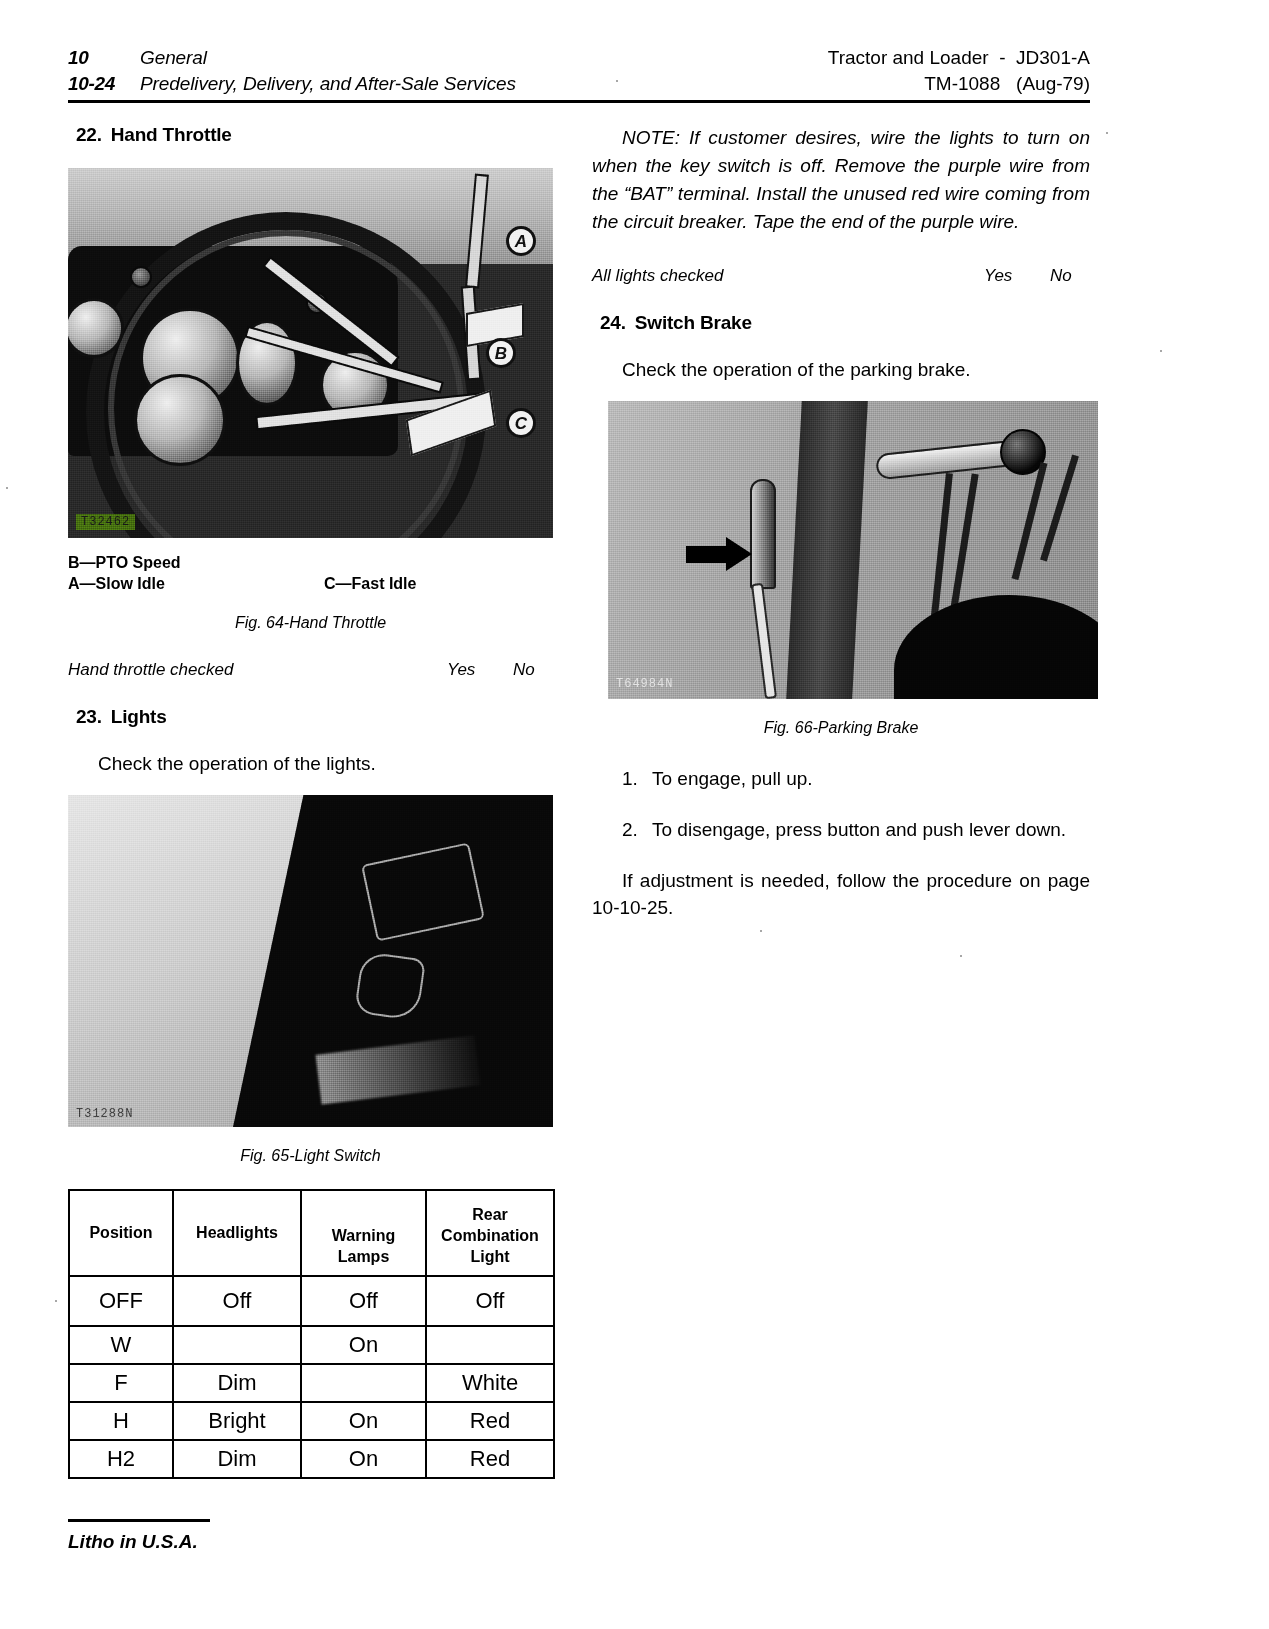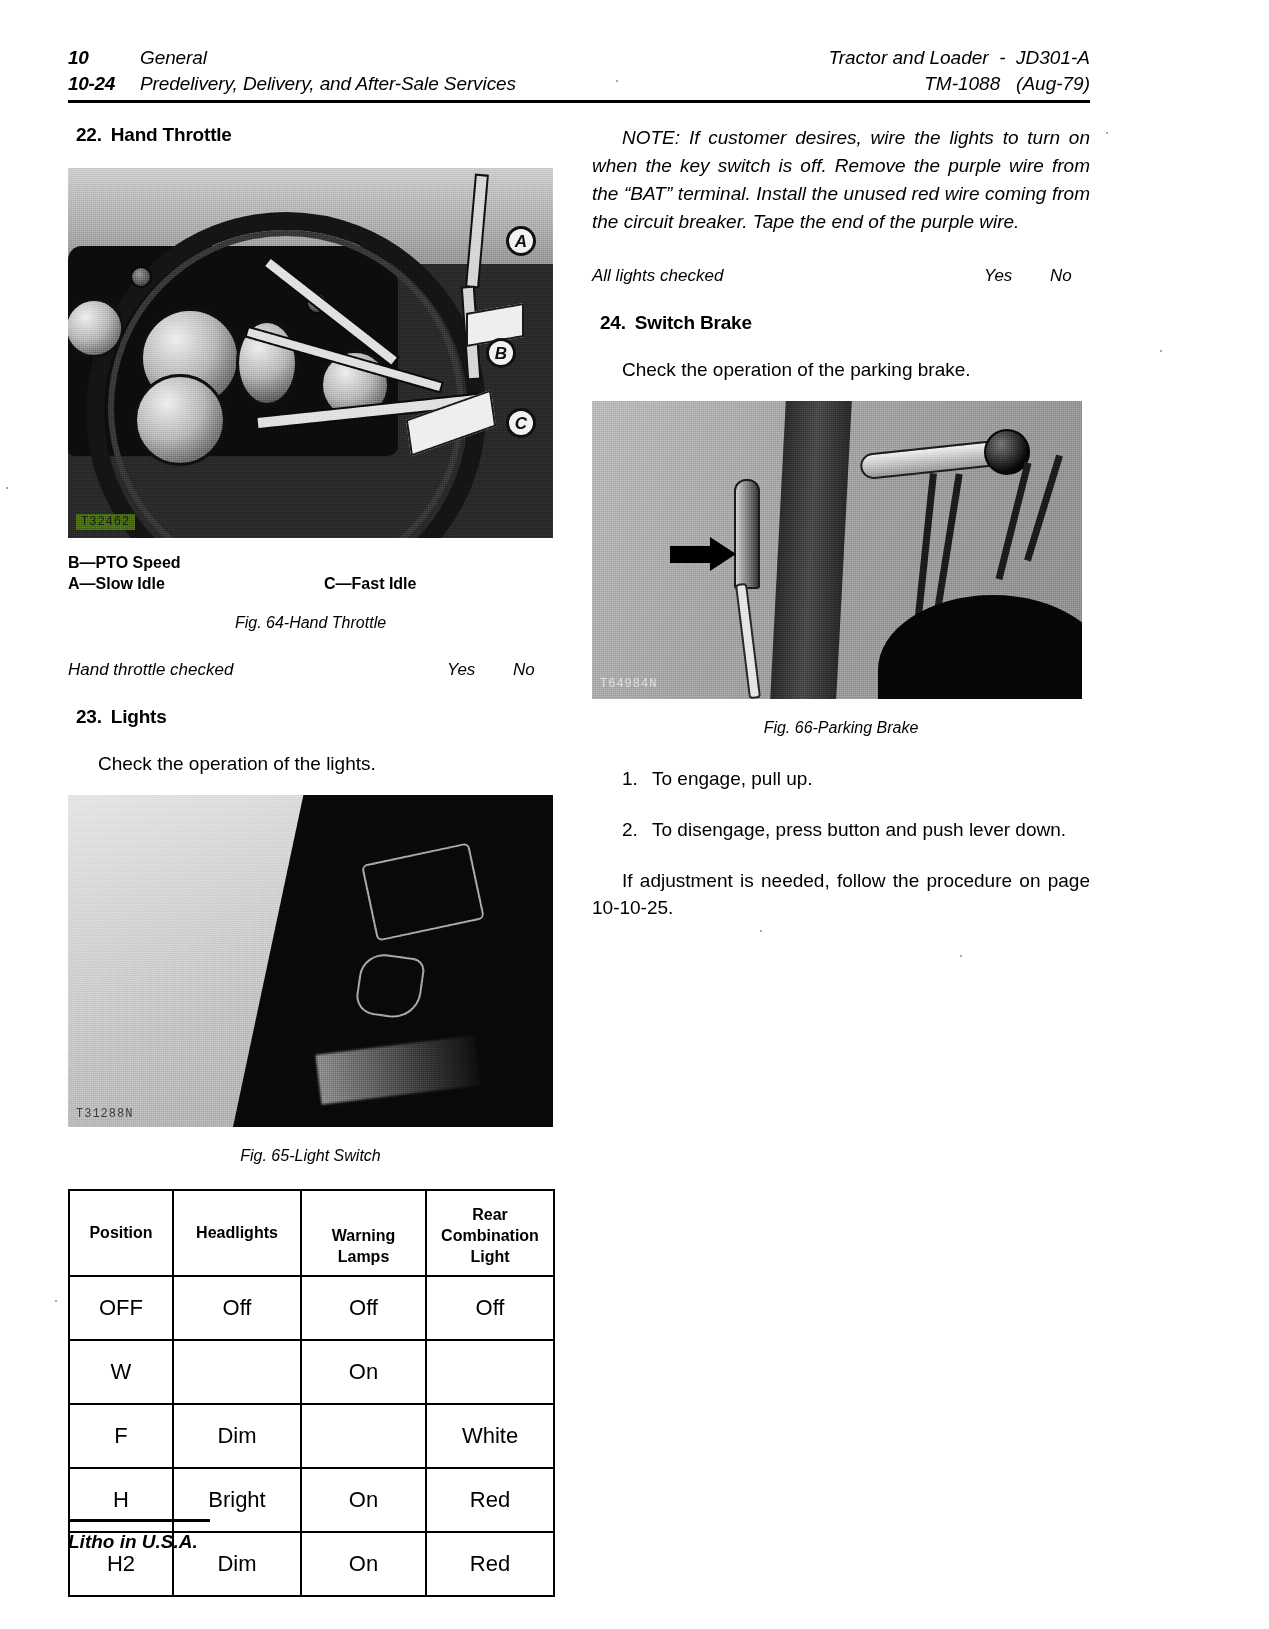--- a/index.html
+++ b/index.html
@@ -49,21 +49,20 @@
     width: 72px;
     flex: 0 0 72px;
     letter-spacing: -0.3px;
   }
   .hdr-txt {
     font-style: italic;
     font-size: 19px;
     letter-spacing: -0.1px;
   }
   .hdr-right {
-    font-style: italic;
     font-size: 19px;
     text-align: right;
     white-space: pre;
   }
   .header-rule {
     position: absolute;
     left: 68px;
     top: 100px;
     width: 1022px;
     height: 3px;
@@ -290,21 +289,21 @@
   }
   #fig65 .glint3 {
     position: absolute; left: 250px; top: 250px; width: 160px; height: 50px;
     background: linear-gradient(90deg, rgba(190,190,190,.75), rgba(40,40,40,.2));
     transform: rotate(-7deg);
     filter: blur(1px);
   }
   #fig65 .idtag.t65 { left: 8px; bottom: 6px; color: #333; }
 
   
-  #fig66 { width: 490px; height: 298px; background: #a16207; }
+  #fig66 { width: 490px; height: 298px; background: #a16207; margin-left: 16px; }
   #fig66 .bg {
     position: absolute; inset: 0;
     background: linear-gradient(120deg,#bdbdbd 0%, #a6a6a6 40%, #919191 100%);
   }
   #fig66 .post {
     position: absolute; left: 186px; top: 0; width: 66px; height: 100%;
     background: linear-gradient(90deg,#2d2d2d,#4d4d4d 50%,#2a2a2a);
     transform: skewX(-3deg);
   }
   #fig66 .brakelever {
@@ -379,21 +378,21 @@
     font-weight: bold;
     line-height: 21px;
     padding: 6px 2px 8px 2px;
     height: 86px;
     vertical-align: bottom;
   }
   table.lighttable th.hv { vertical-align: middle; }
   table.lighttable td {
     font-size: 22px;
     font-weight: normal;
-    padding: 18px 2px;
+    padding: 4px 2px;
     height: 38px;
   }
   table.lighttable tr.tall td { height: 50px; }
   col.c1 { width: 104px; }
   col.c2 { width: 128px; }
   col.c3 { width: 125px; }
   col.c4 { width: 128px; }
 
   
   .footer {

